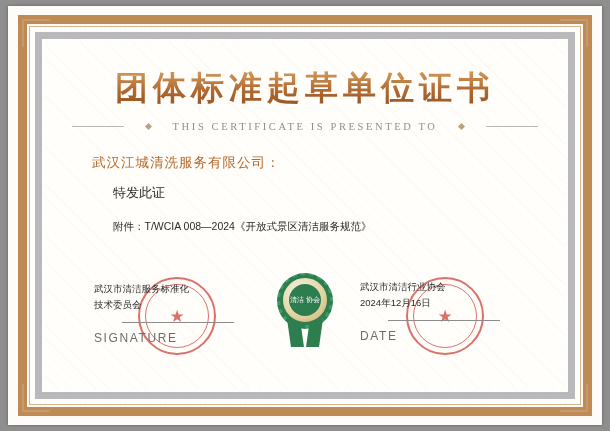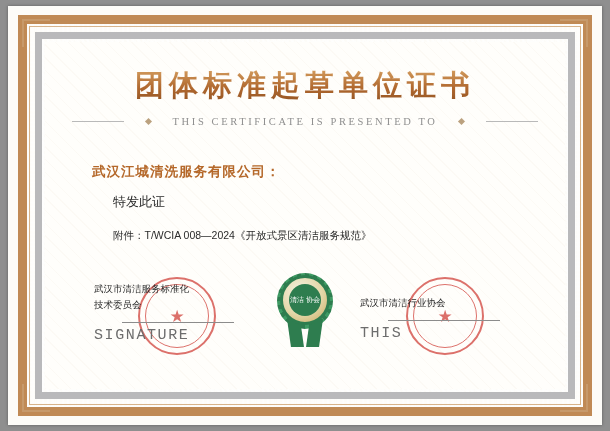--- a/index.html
+++ b/index.html
@@ -117,21 +117,21 @@
   }
 
   .title-wrap {
     text-align: center;
     margin-top: 16px;
   }
   .title {
     display: inline-block;
     font-family: Liberation Sans, sans-serif;
     font-weight: bold;
-    font-size: 29px;
+    font-size: 33px;
     letter-spacing: 5px;
     color: #b8763c;
     background: linear-gradient(180deg, #d9a566 0%, #b0682f 55%, #8d5020 100%);
     -webkit-background-clip: text;
     background-clip: text;
     -webkit-text-fill-color: transparent;
     padding: 0 6px;
     text-align: center;
   }
 
@@ -156,24 +156,24 @@
     white-space: nowrap;
   }
   .diamond {
     width: 5px;
     height: 5px;
     background: #bba17f;
     transform: rotate(45deg);
   }
 
   .recipient {
-    margin-top: 36px;
+    margin-top: 22px;
     margin-left: 36px;
     font-size: 13.5px;
-    font-weight: bold;
+    font-weight: normal;
     color: #b5682a;
     letter-spacing: 1px;
   }
 
   .body-para {
     margin-top: 14px;
     margin-left: 36px;
     margin-right: 26px;
     font-size: 10.5px;
     line-height: 1.95;
@@ -210,31 +210,32 @@
   }
   .sig-block {
     position: absolute;
     width: 168px;
     text-align: left;
     font-size: 9.5px;
     color: #2b2b2b;
     line-height: 1.7;
   }
   .sig-block.left  { left: 38px;  top: 6px; }
-  .sig-block.right { right: 26px; top: 20px; }
+  .sig-block.right { right: 26px; top: 4px; }
 
   .sig-line {
     margin: 8px auto 0;
     width: 112px;
     border-bottom: 1px solid #8c8c8c;
     height: 1px;
   }
   .sig-caption {
-    font-family: Liberation Mono, monospace;
-    font-size: 15px;
+    margin-top: 5px;
+    font-family: Liberation Sans, sans-serif;
+    font-size: 12px;
     letter-spacing: 1.6px;
     color: #6d6d6d;
   }
 
   
   .stamp {
     position: absolute;
     width: 74px;
     height: 74px;
     border: 2px solid #cf3b34;
@@ -389,20 +390,21 @@
 
         <div class="sig-block left">
           <div>武汉市清洁服务标准化</div>
           <div>技术委员会</div>
           <div class="sig-line"></div>
           <div class="sig-caption">SIGNATURE</div>
         </div>
 
         <div class="sig-block right">
           <div>武汉市清洁行业协会</div>
+          <div>2024年12月16日</div>
           <div class="sig-line"></div>
-          <div class="sig-caption">THIS</div>
+          <div class="sig-caption">DATE</div>
         </div>
 
       </div>
     </div>
   </div>
 </div>
 
 </body></html>

